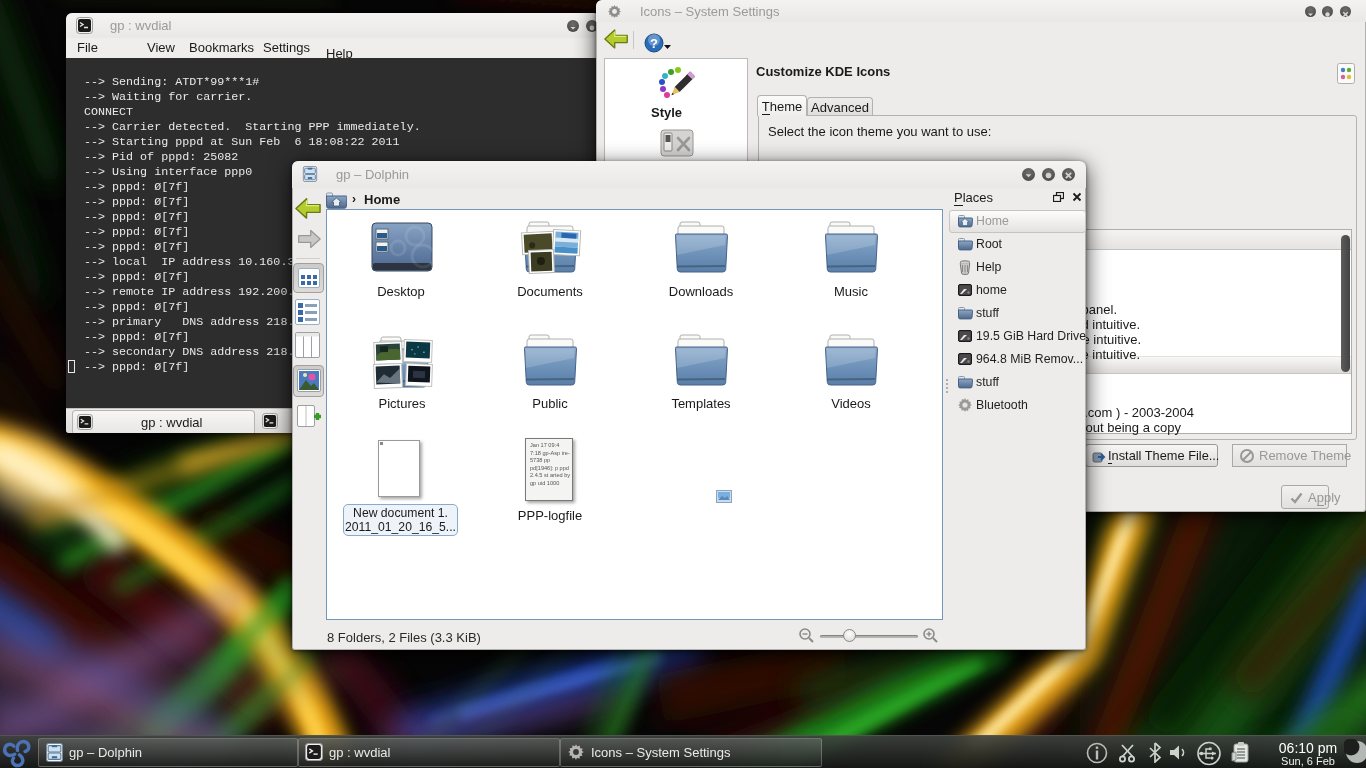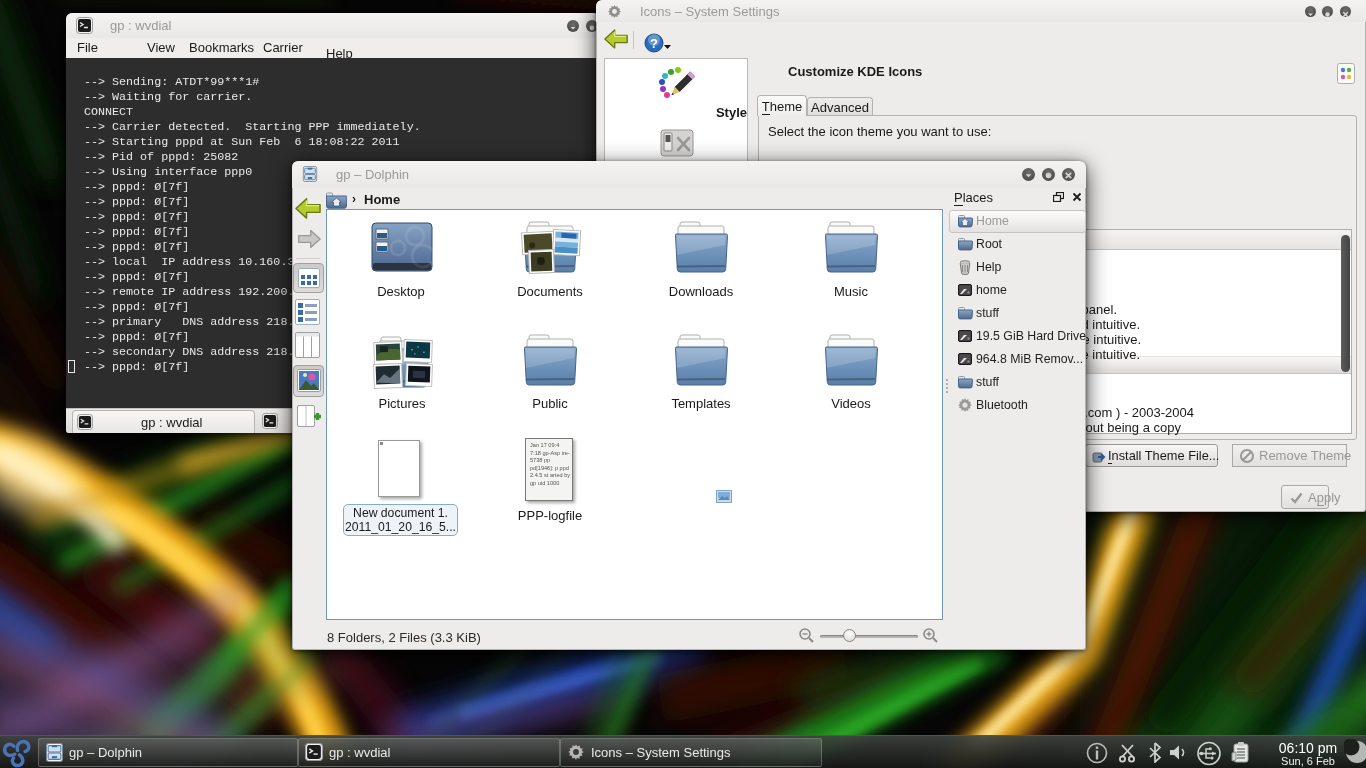--- a/index.html
+++ b/index.html
@@ -123,21 +123,21 @@
           </svg></div>
     <div class="wbtn" style="left:520px;top:7px;width:12px;height:12px;"><svg width="12" height="12">
             <circle cx="6" cy="6" r="2.4" fill="#d8d8d8"></circle>
           </svg></div>
   </div>
   <div class="abs" style="left:0;top:25px;width:534px;height:20px;background:#efeeec;font-size:13px;color:#1a1a1a;">
     <span class="abs" style="left:11px;top:2px;">File</span>
     <span class="abs" style="left:42px;top:18px;margin-left:12px;">Edit</span>
     <span class="abs" style="left:81px;top:2px;">View</span>
     <span class="abs" style="left:123px;top:2px;">Bookmarks</span>
-    <span class="abs" style="left:197px;top:2px;">Carrier</span>
+    <span class="abs" style="left:197px;top:2px;">Settings</span>
     <span class="abs" style="left:260px;top:8px;">Help</span>
   </div>
   <div class="abs" style="left:0;top:45px;width:534px;height:350px;background:#2d2d2d;overflow:hidden;">
     <pre style="position:absolute;left:2px;top:1px;font-family:'Liberation Mono',monospace;font-size:11.7px;line-height:15px;color:#e9e9e9;">--&gt; Sending: ATDT*99***1#
 --&gt; Waiting for carrier.
 CONNECT
 --&gt; Carrier detected.  Starting PPP immediately.
 --&gt; Starting pppd at Sun Feb  6 18:08:22 2011
 --&gt; Pid of pppd: 25082
 --&gt; Using interface ppp0
@@ -218,30 +218,30 @@
         <circle cx="19" cy="3" r="3" fill="#88c818"></circle>
         <circle cx="30" cy="10" r="3" fill="#e05a5a"></circle>
       </g>
       <g transform="rotate(45 22 18)">
         <rect x="19" y="2" width="7" height="22" fill="#2e2e2e"></rect>
         <rect x="19" y="2" width="7" height="4" fill="#d89ad8"></rect>
         <path d="M19 24l3.5 8 3.5-8z" fill="#e8c060"></path>
         <path d="M21.5 29.5l1 2.5 1-2.5z" fill="#222"></path>
       </g>
     </svg>
-    <div class="abs" style="left:0;top:46px;width:142px;text-align:right;font-size:13px;font-weight:bold;color:#1a1a1a;">Style</div>
+    <div class="abs" style="left:0;top:46px;width:142px;text-align:left;font-size:13px;font-weight:bold;color:#1a1a1a;padding-left:46px;">Style</div>
     <svg class="abs" style="left:55px;top:70px" width="34" height="28" viewBox="0 0 34 28">
       <rect x="1" y="1" width="32" height="26" rx="3" fill="#d6d4d2" stroke="#9a9896"></rect>
       <rect x="4" y="4" width="8" height="18" rx="1" fill="#efeeec" stroke="#8a8886"></rect>
       <rect x="5.5" y="6" width="5" height="7" fill="#555"></rect>
       <path d="M18 21L29 9M18 9l11 12" stroke="#9b9997" stroke-width="2.6" stroke-linecap="round"></path>
     </svg>
   </div>
 
-  <div class="abs" style="left:160px;top:64px;font-size:13px;font-weight:bold;color:#1a1a1a;margin-left:32px;">Customize KDE Icons</div>
+  <div class="abs" style="left:160px;top:64px;font-size:13px;font-weight:bold;color:#1a1a1a;">Customize KDE Icons</div>
 
   <svg class="abs" style="left:741px;top:63px" width="18" height="21" viewBox="0 0 18 21">
     <rect x="0.5" y="0.5" width="17" height="20" rx="2" fill="#fafaf8" stroke="#b0aeac"></rect>
     <circle cx="6" cy="7" r="2.2" fill="#4a7ac8"></circle>
     <circle cx="12" cy="7" r="2.2" fill="#58b030"></circle>
     <circle cx="6" cy="14" r="2.2" fill="#e05a9a"></circle>
     <circle cx="12" cy="14" r="2.2" fill="#e0c030"></circle>
   </svg>
 
   <div class="abs" style="left:161px;top:95px;width:50px;height:21px;background:linear-gradient(#fbfbfa,#ededeb);border:1px solid #b4b2b0;border-bottom:none;border-radius:4px 4px 0 0;font-size:13px;color:#1a1a1a;text-align:center;padding-top:3px;z-index:2;"><span style="border-bottom:1px solid #1a1a1a;">T</span>heme</div>

